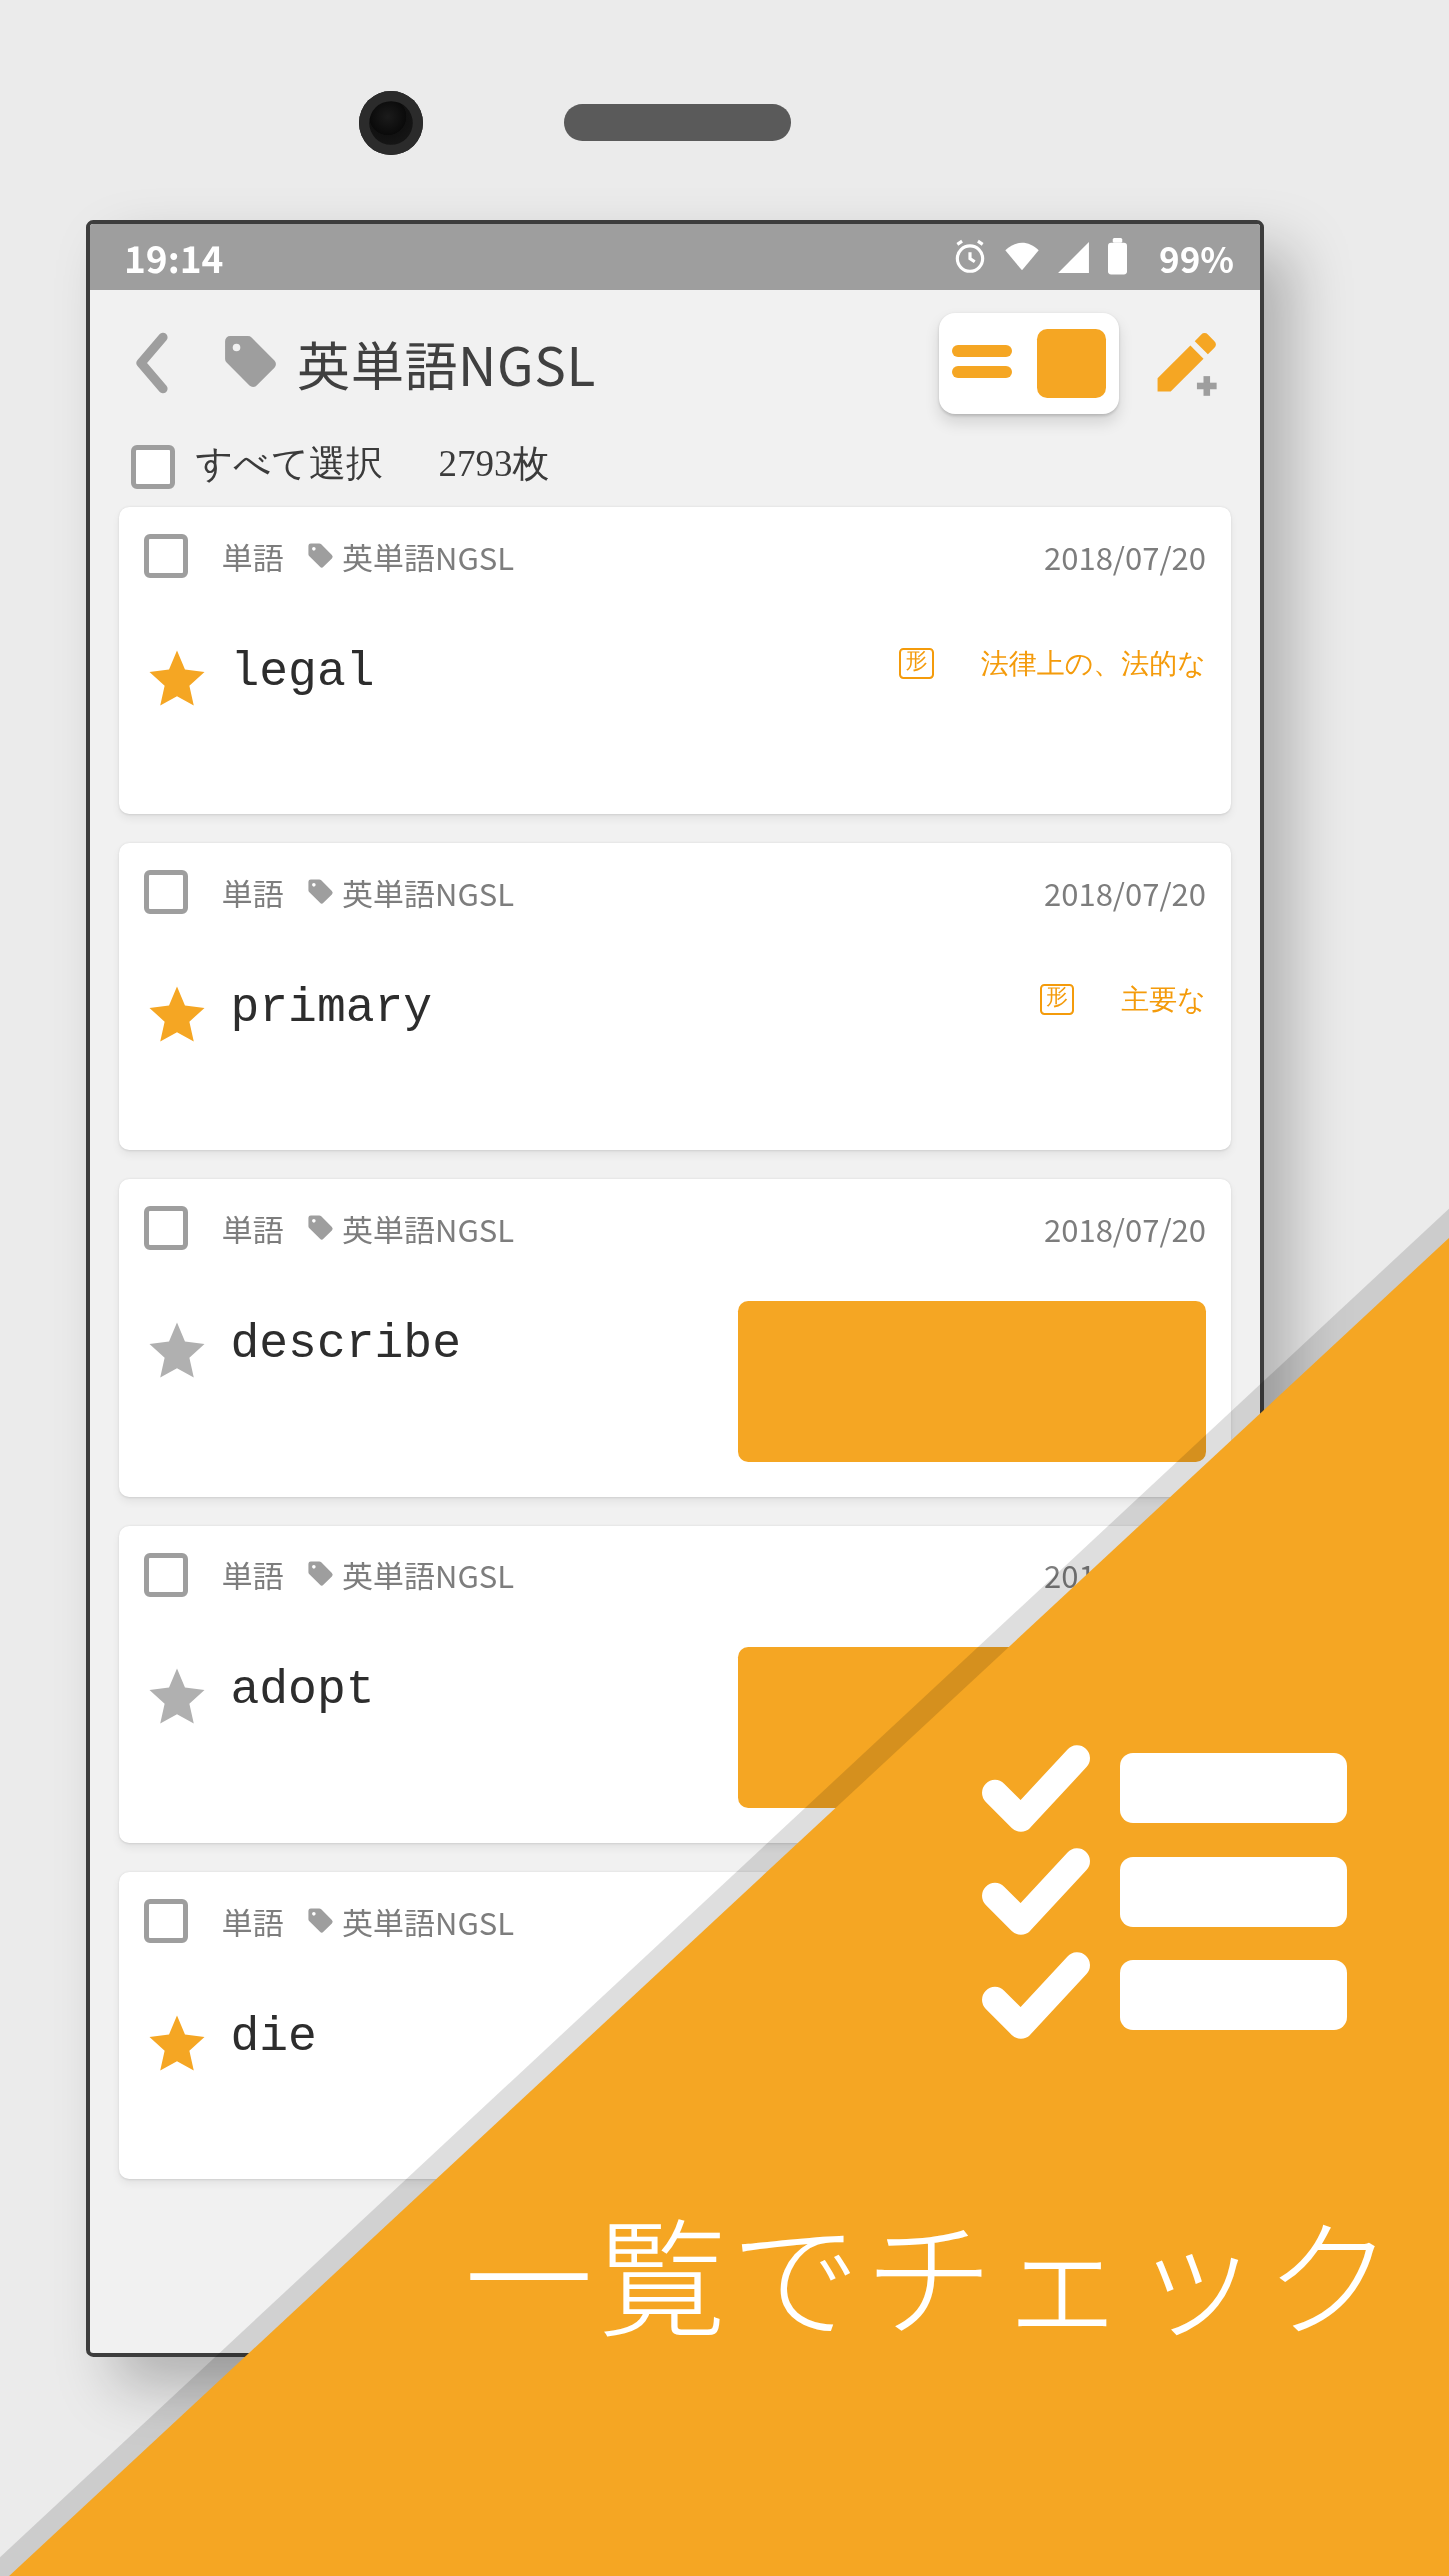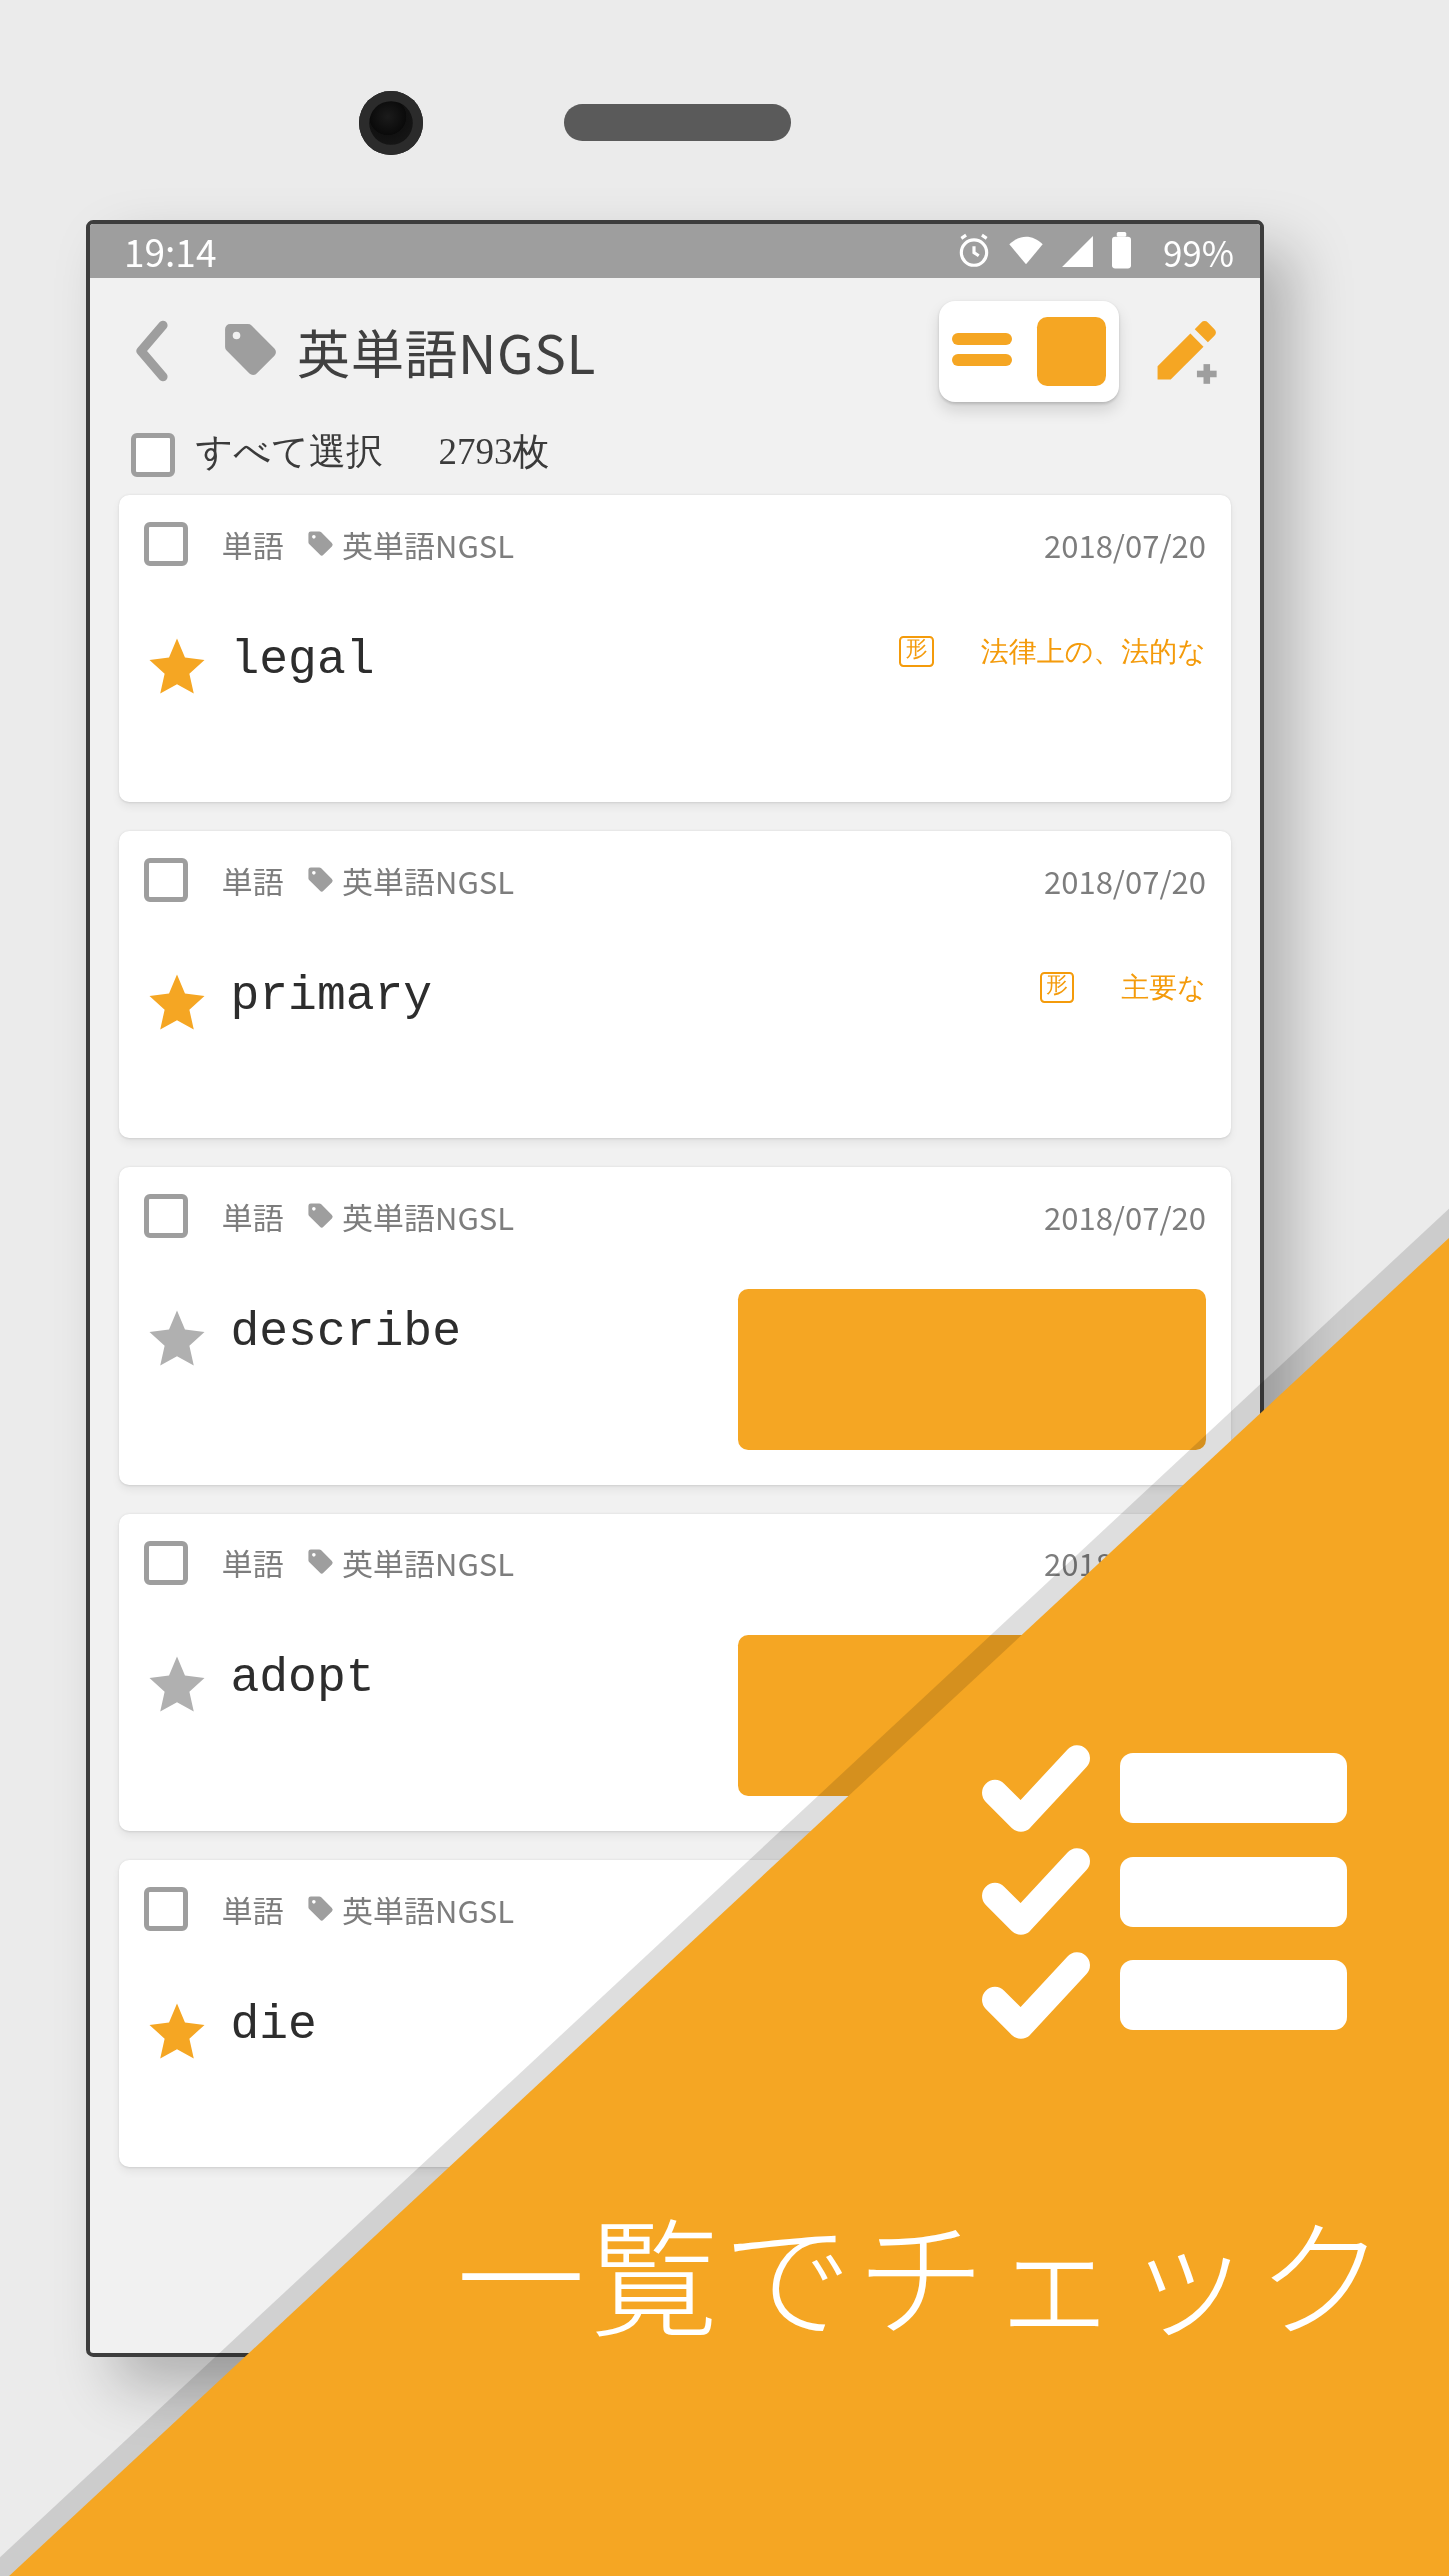--- a/index.html
+++ b/index.html
@@ -45,28 +45,28 @@
   height: 2137px;
   background: #f1f1f1;
   border: 4.4px solid #3d3d3d;
   border-radius: 7.3px;
   box-shadow: 29px 29px 59px rgba(0,0,0,.25);
   overflow: hidden;
 }
 
 
 .statusbar {
-  height: 54px;
+  height: 66px;
   background: #9e9e9e;
   color: #fff;
   display: flex;
   align-items: center;
   padding: 0 26px 0 34px;
   font-size: 37px;
-  font-weight: 400;
+  font-weight: 700;
 }
 .statusbar .time { flex: 0 0 auto; }
 .statusbar .spacer { flex: 1; }
 .statusbar .icons { display: flex; align-items: center; gap: 13px; }
 .statusbar .icons svg { display: block; }
 .statusbar .batt-pct { font-size: 35px; margin-left: 16px; }
 
 
 .header {
   display: flex;
@@ -275,21 +275,21 @@
 .checklist-icon .bar {
   width: 227px; height: 70px;
   background: #fff;
   border-radius: 13px;
 }
 
 
 .overlay-caption {
   position: absolute;
   left: 307px;
-  right: 60px;
+  right: 52px;
   bottom: 212px;
   color: #fff;
   font-size: 129px;
   font-weight: 300;
   letter-spacing: 4.4px;
   text-align: right;
   pointer-events: none;
   white-space: nowrap;
 }
 

